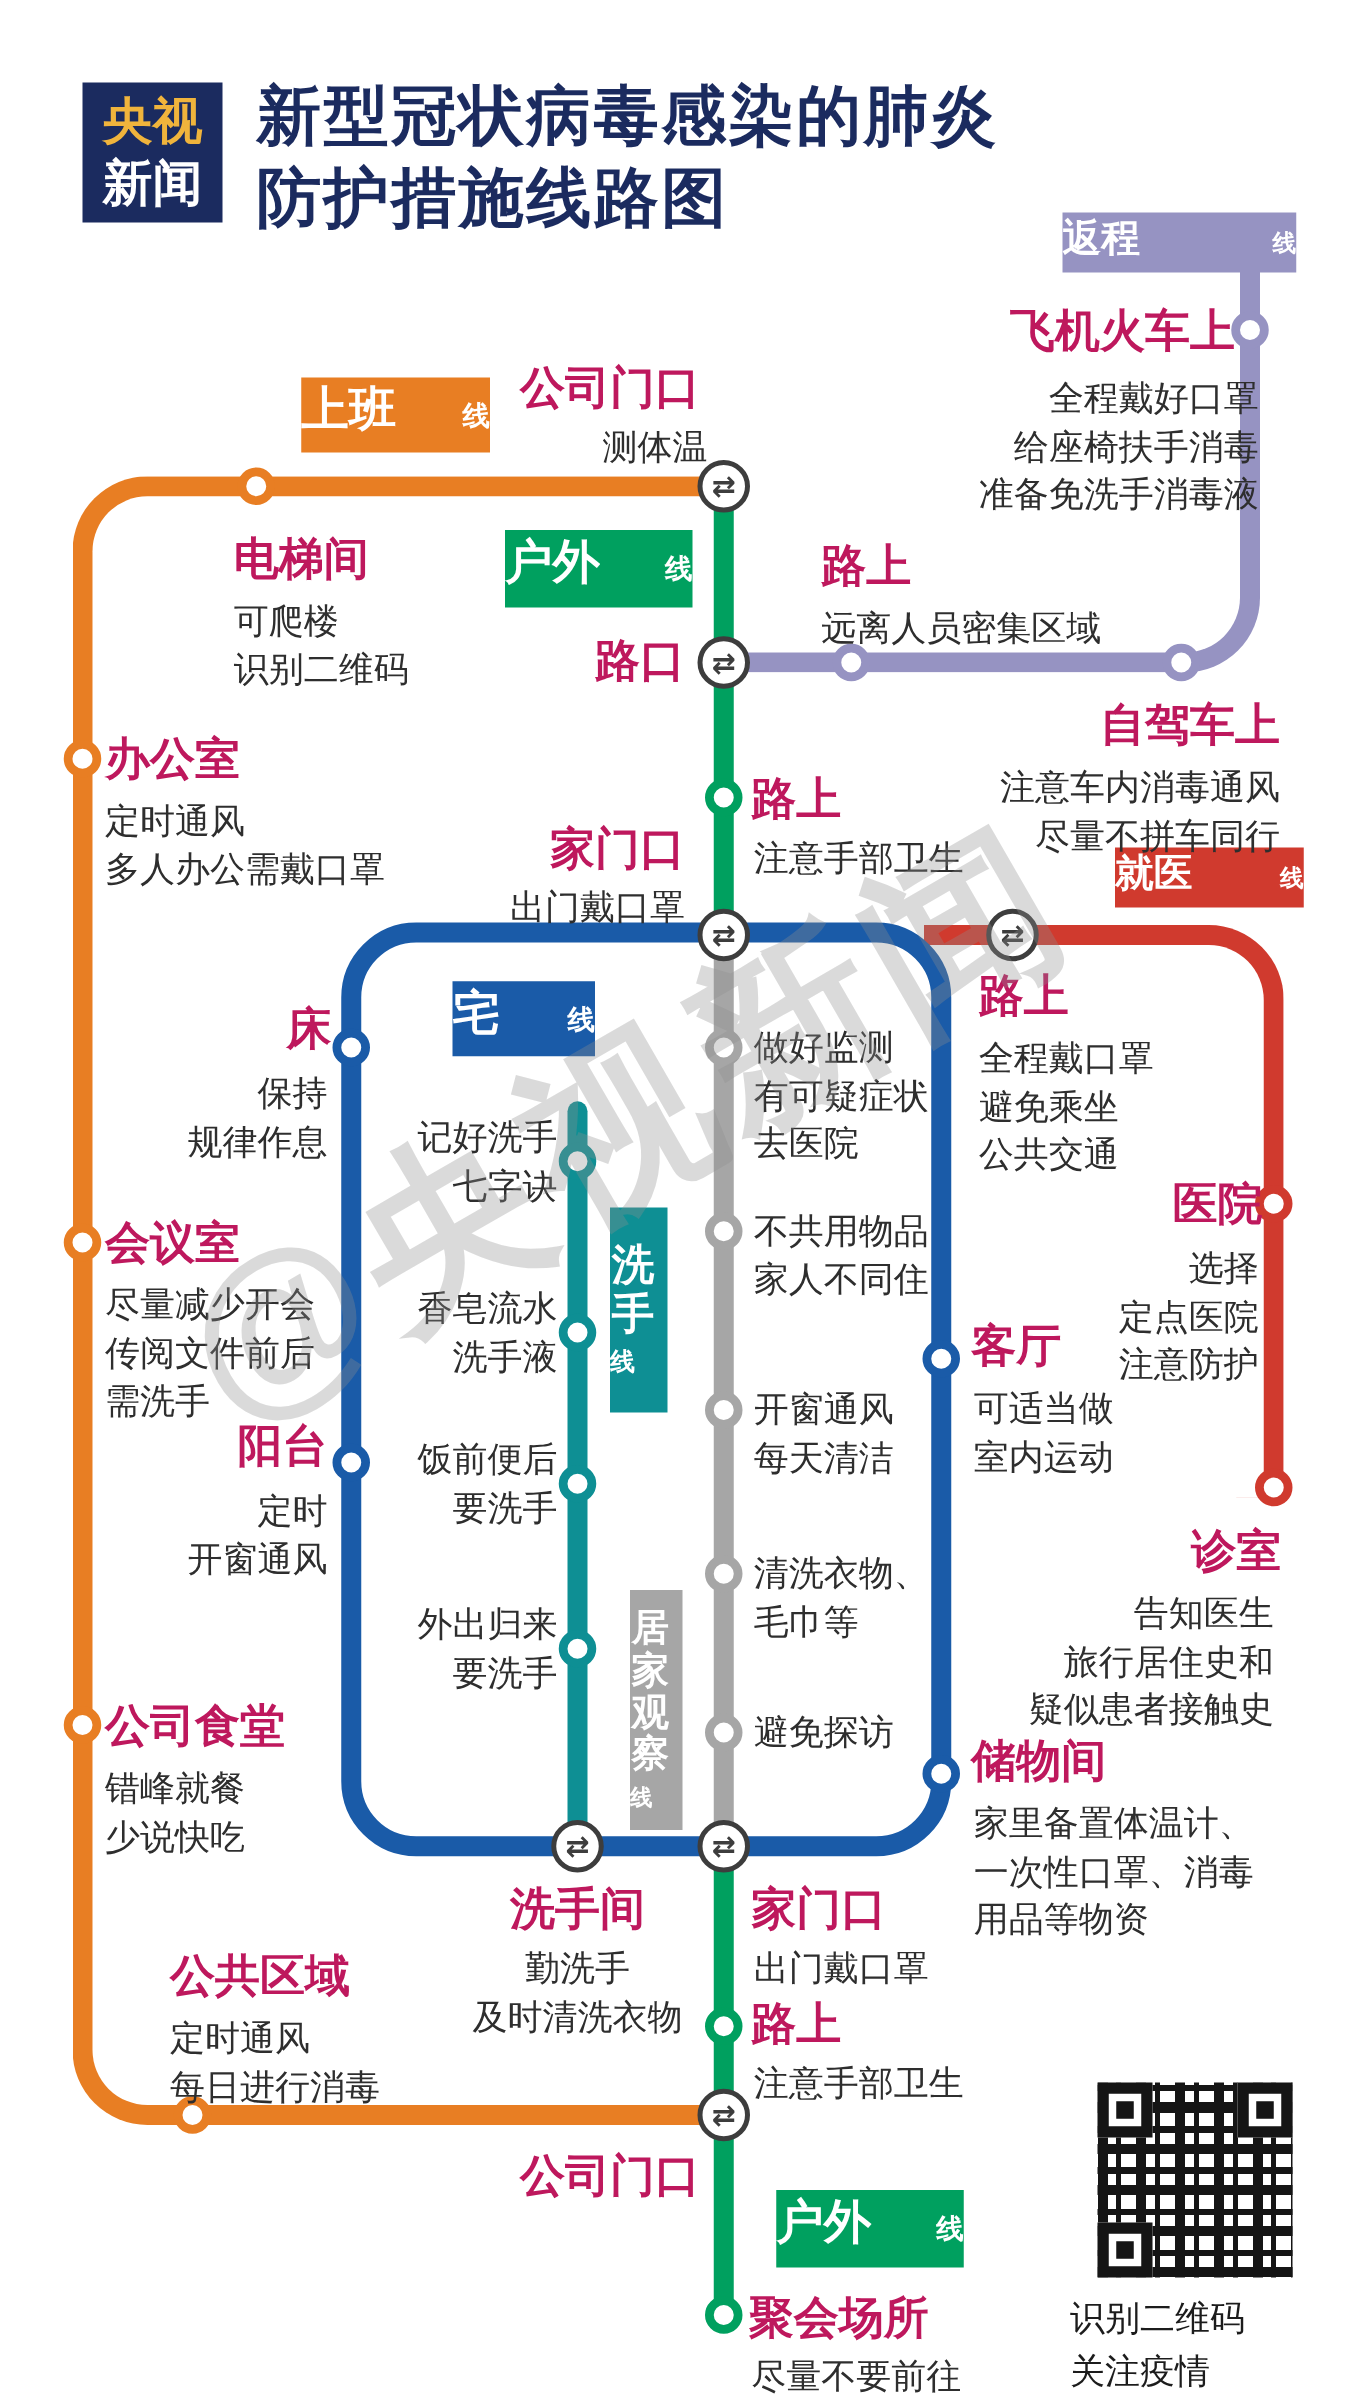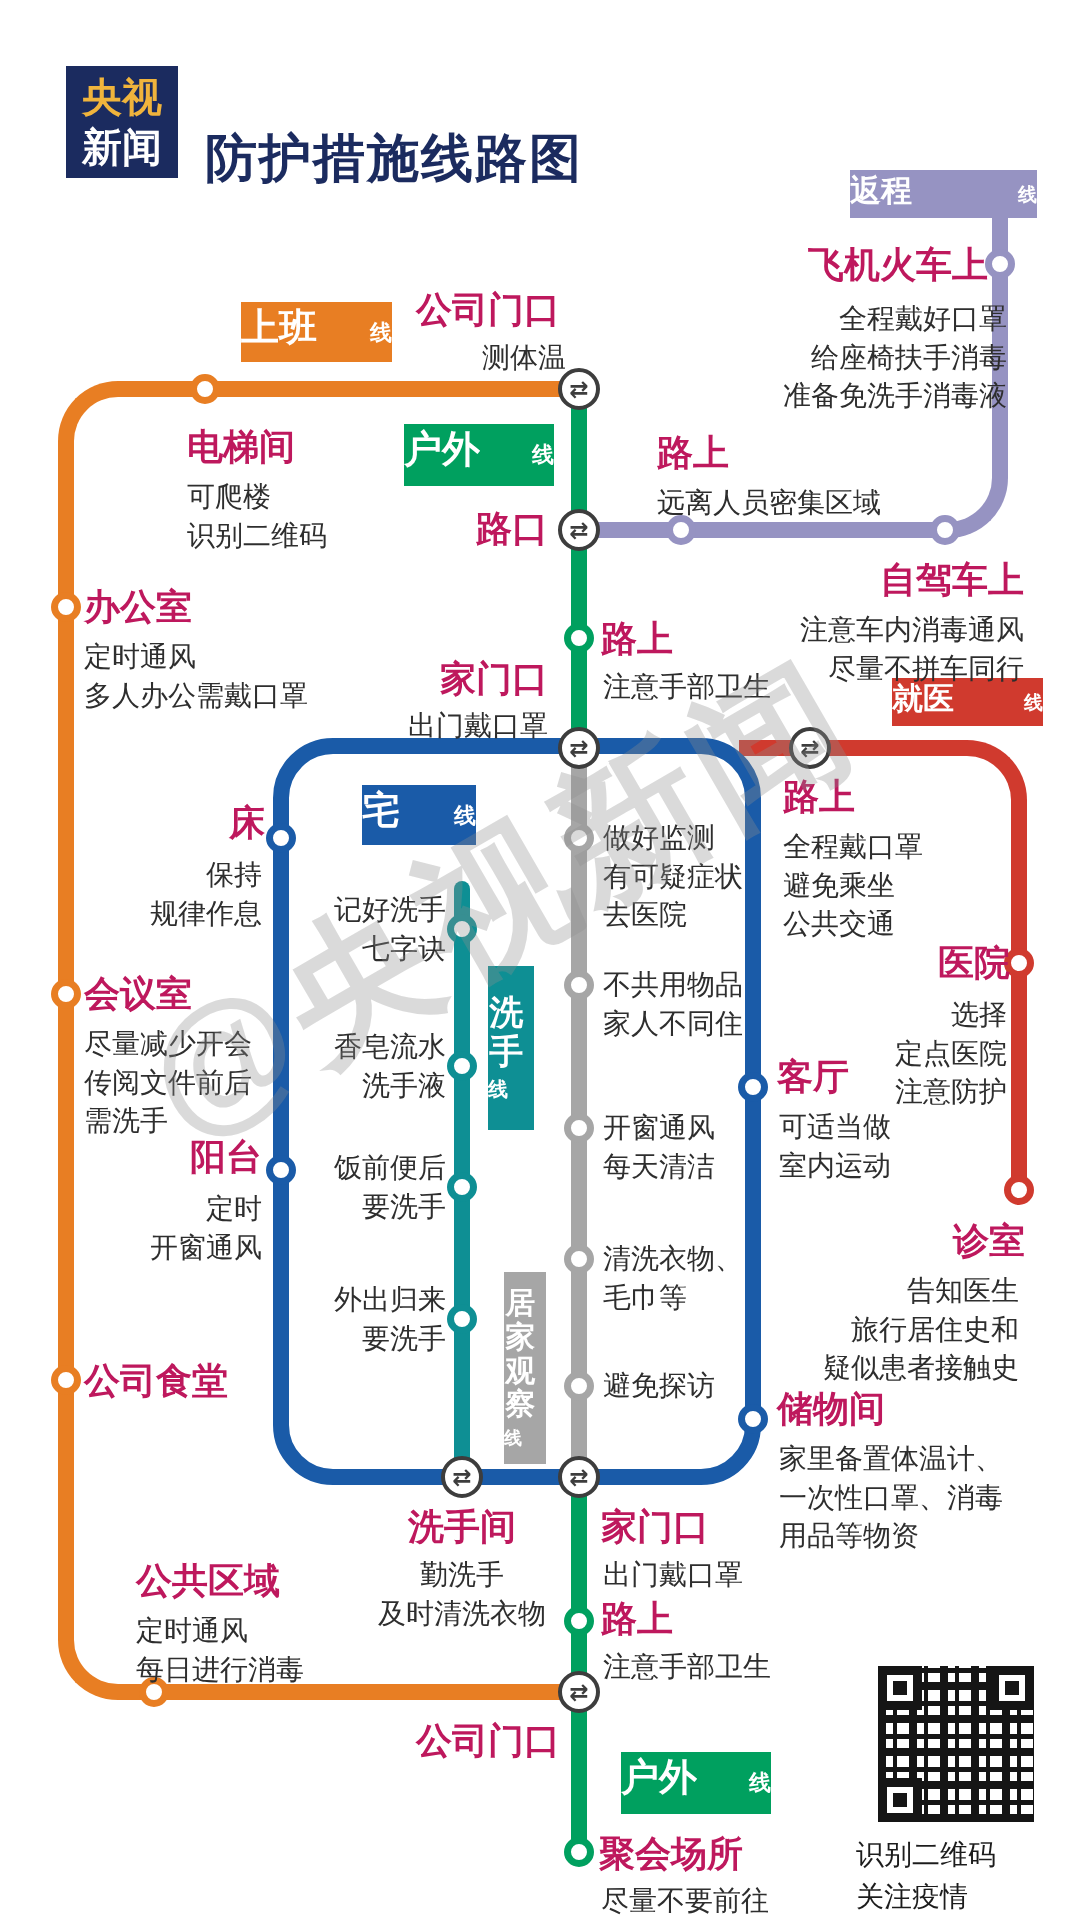--- a/index.html
+++ b/index.html
@@ -64,20 +64,21 @@
 </style>
 </head>
 <body>
 
 <div id="canvas">
 
   <div class="abs logo">
     <span class="g">央视</span>
     <span class="w">新闻</span>
   </div>
+  <div class="title" style="top:58px">新型冠状病毒感染的肺炎</div>
   <div class="title" style="top:124px">防护措施线路图</div>
 
   <div class="seg loop-work"></div>
   <div class="seg l-return"></div>
   <div class="seg v-outdoor-top"></div>
   <div class="seg v-observe"></div>
   <div class="seg v-outdoor-bot"></div>
   <div class="seg v-wash"></div>
   <div class="seg l-medical"></div>
   <div class="seg loop-home"></div>
@@ -174,20 +175,22 @@
   <div class="sname" style="left:84px;top:588px">办公室</div>
   <div class="snote" style="left:84px;top:638px">定时通风
 多人办公需戴口罩</div>
 
   <div class="sname" style="left:84px;top:975px">会议室</div>
   <div class="snote" style="left:84px;top:1025px">尽量减少开会
 传阅文件前后
 需洗手</div>
 
   <div class="sname" style="left:84px;top:1362px">公司食堂</div>
+  <div class="snote" style="left:84px;top:1412px">错峰就餐
+少说快吃</div>
 
   <div class="sname" style="left:136px;top:1562px">公共区域</div>
   <div class="snote" style="left:136px;top:1612px">定时通风
 每日进行消毒</div>
 
   <div class="sname r" style="right:92px;top:246px">飞机火车上</div>
   <div class="snote r" style="right:73px;top:300px">全程戴好口罩
 给座椅扶手消毒
 准备免洗手消毒液</div>
 

